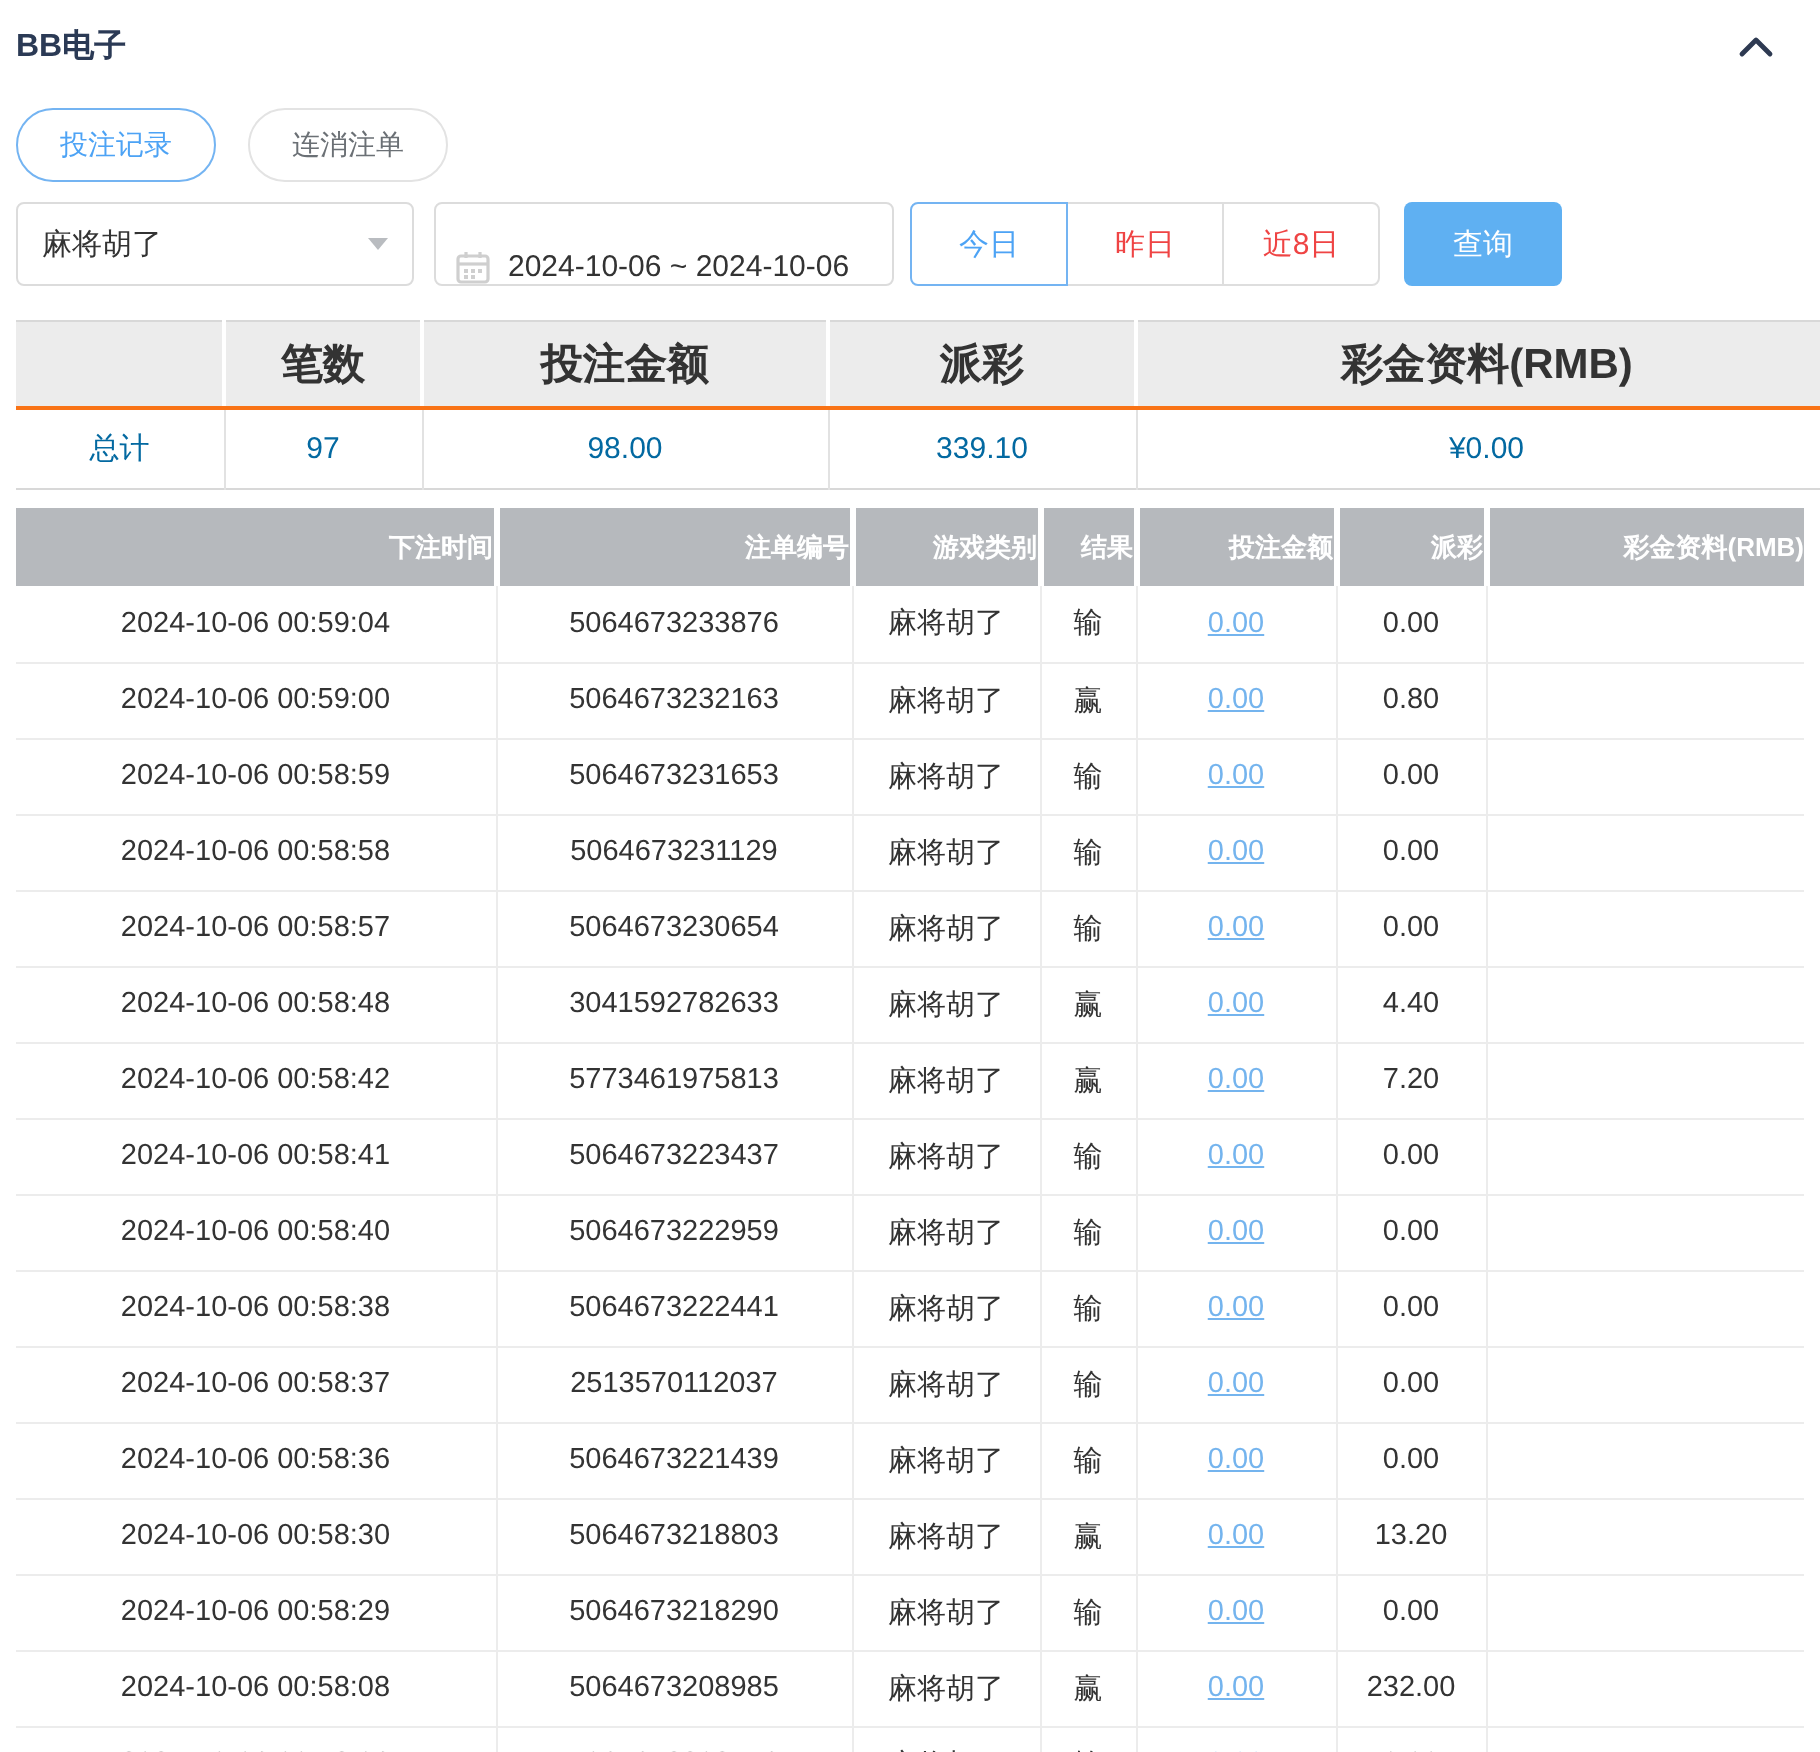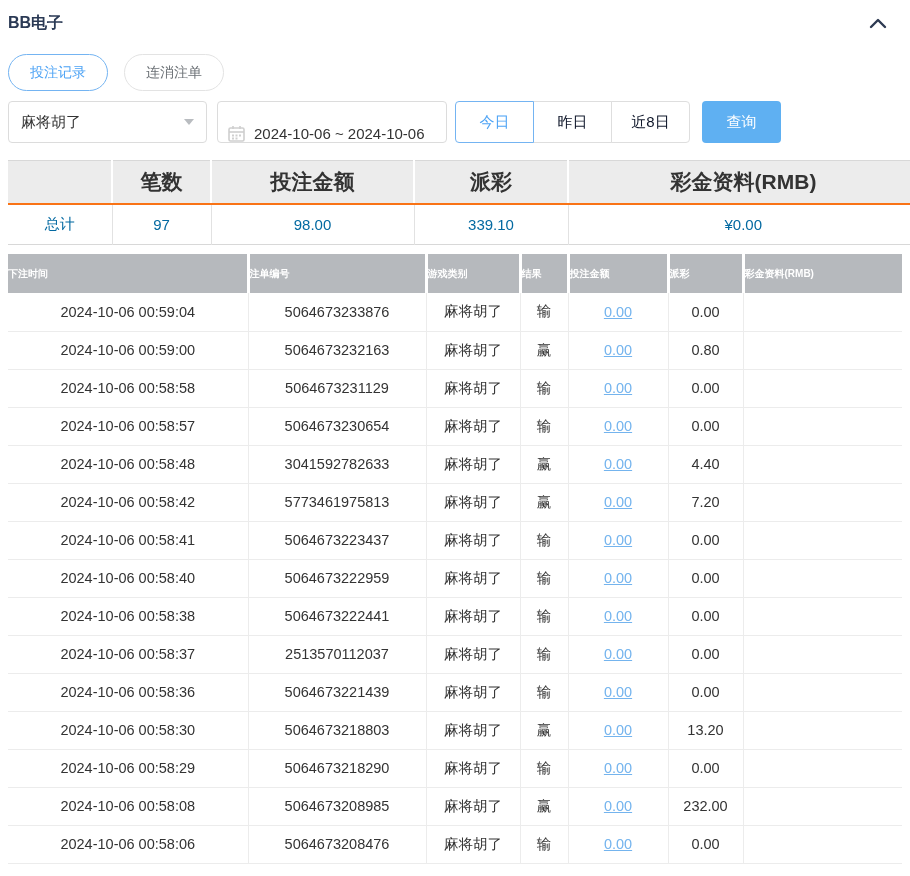--- a/index.html
+++ b/index.html
@@ -19,39 +19,39 @@
   .tab-pill.active { border-color:#74b4f2; color:#4da3f5; }
 
   
   .filters { display:flex; align-items:center; margin-top:10px; height:42px; }
   .select-box { width:199px; height:42px; border:1px solid #dcdcdc; border-radius:4px; display:flex;
     align-items:center; justify-content:space-between; padding:0 12px; font-size:15px; color:#333; cursor:pointer; background:#fff; }
   .caret-down { width:0; height:0; border-left:5px solid transparent; border-right:5px solid transparent; border-top:6px solid #b9bcc0; }
   .date-box { width:230px; height:42px; border:1px solid #dcdcdc; border-radius:4px; display:flex;
     align-items:flex-end; gap:9px; padding:0 10px; font-size:15px; color:#333; margin-left:10px; background:#fff; cursor:pointer; }
   .seg-group { display:flex; margin-left:8px; }
-  .seg-btn { width:79px; height:42px; background:#fff; border:1px solid #dedede; font-size:15px; color:#0f172a;
+  .seg-btn { width:79px; height:42px; background:#fff; border:1px solid #dedede; font-size:15px; color:#ef4444;
     display:flex; align-items:center; justify-content:center; cursor:pointer; margin-left:-1px; }
   .seg-btn:first-child { border-radius:4px 0 0 4px; margin-left:0; }
   .seg-btn:last-child { border-radius:0 4px 4px 0; }
   .seg-btn.active { border-color:#74b4f2; color:#4da3f5; position:relative; z-index:2; }
   .query-btn { width:79px; height:42px; margin-left:12px; border:none; border-radius:4px; background:#5fb0f2;
     color:#fff; font-size:15px; cursor:pointer; font-family:inherit; }
 
   
   table { border-collapse:collapse; width:894px; table-layout:fixed; }
   .summary { margin-top:17px; border-top:1px solid #d8d8d8; border-bottom:1px solid #d8d8d8; }
   .summary th { background:#ececec; height:43px; font-size:21px; font-weight:bold; color:#333; border-left:2px solid #fff; border-bottom:2px solid #f97316; text-align:center; }
   .summary th:first-child { border-left:none; }
   .summary td { height:41px; font-size:15px; color:#0369a1; text-align:center; border-left:1px solid #e2e2e2; }
   .summary td:first-child { border-left:none; }
 
   
   .records { margin-top:9px; }
-  .records th { background:#b6b9bd; height:39px; color:#fff; font-size:10px; font-weight:bold; text-align:left; border-left:3px solid #fff; }
+  .records th { background:#b6b9bd; height:39px; color:#fff; font-size:13px; font-weight:bold; text-align:right; border-left:3px solid #fff; }
   .records th:first-child { border-left:none; }
   .records td { height:38px; font-size:14.5px; color:#333; text-align:center; border-bottom:1px solid #ececec; border-left:1px solid #ececec; background:#fff; }
   .records td:first-child { border-left:none; }
   .bet-link { color:#74b4ee; text-decoration:underline; cursor:pointer; }
 </style>
 </head>
 <body>
 
 <div class="page">
 
@@ -144,20 +144,29 @@
         <tr>
           <td>2024-10-06 00:59:00</td>
           <td>5064673232163</td>
           <td>麻将胡了</td>
           <td>赢</td>
           <td><span class="bet-link">0.00</span></td>
           <td>0.80</td>
           <td></td>
         </tr>
         <tr>
+          <td>2024-10-06 00:58:59</td>
+          <td>5064673231653</td>
+          <td>麻将胡了</td>
+          <td>输</td>
+          <td><span class="bet-link">0.00</span></td>
+          <td>0.00</td>
+          <td></td>
+        </tr>
+        <tr>
           <td>2024-10-06 00:58:58</td>
           <td>5064673231129</td>
           <td>麻将胡了</td>
           <td>输</td>
           <td><span class="bet-link">0.00</span></td>
           <td>0.00</td>
           <td></td>
         </tr>
         <tr>
           <td>2024-10-06 00:58:57</td>

